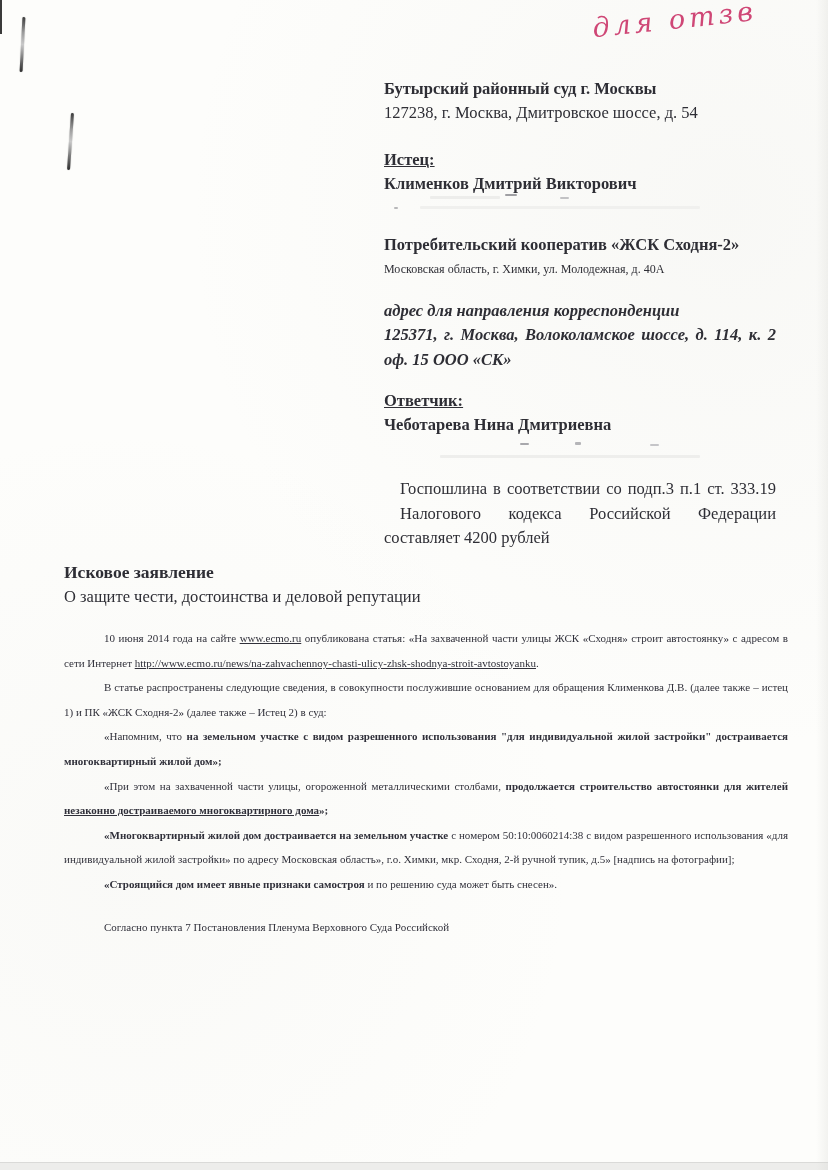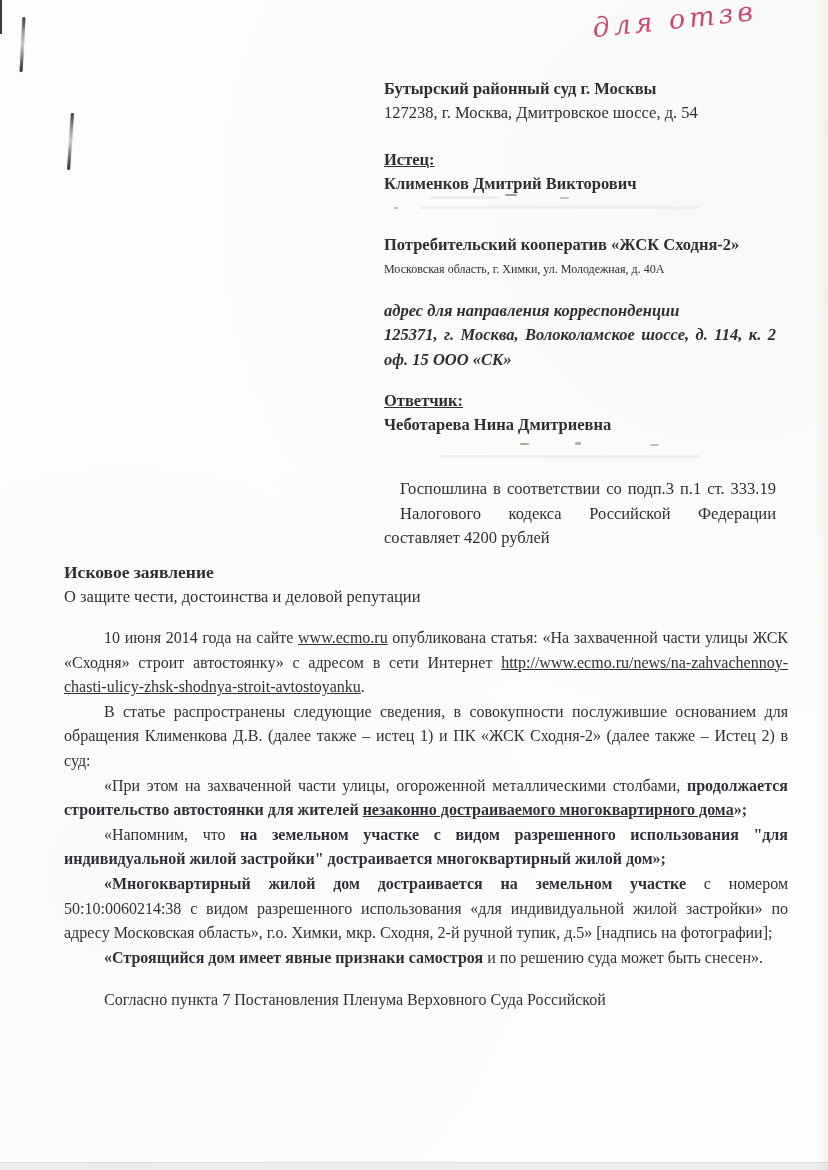--- a/index.html
+++ b/index.html
@@ -54,21 +54,21 @@
   .just-all { text-align: justify; text-align-last: justify; margin-left: 16px; }
 
   
   .title-wrap { position: absolute; left: 64px; top: 561px; width: 724px; text-align: left; line-height: 23px; }
   .title-main { font-size: 17.5px; font-weight: bold; }
   .title-sub { font-size: 16.5px; margin-top: 1px; }
 
   
   .body-wrap {
     position: absolute; left: 64px; top: 626px; width: 724px;
-    font-size: 16px; line-height: 24.6px; text-align: justify; color: #30303a;
+    font-size: 11px; line-height: 24.6px; text-align: justify; color: #30303a;
   }
   .body-wrap p { margin: 0; text-indent: 40px; }
   .body-wrap p.gap-before { margin-top: 18px; }
   .lnk { text-decoration: underline; }
 </style>
 </head>
 <body>
 
 <div class="page">
 
@@ -115,23 +115,23 @@
   <div class="title-wrap">
     <div class="title-main">Исковое заявление</div>
     <div class="title-sub">О защите чести, достоинства и деловой репутации</div>
   </div>
 
   <div class="body-wrap">
     <p><span>10 июня 2014 года на сайте </span><span class="lnk">www.ecmo.ru</span><span> опубликована статья: «На захваченной части улицы ЖСК «Сходня» строит автостоянку» с адресом в сети Интернет </span><span class="lnk">http://www.ecmo.ru/news/na-zahvachennoy-chasti-ulicy-zhsk-shodnya-stroit-avtostoyanku</span><span>.</span></p>
 
     <p><span>В статье распространены следующие сведения, в совокупности послужившие основанием для обращения  Клименкова Д.В. (далее также – истец 1)  и ПК «ЖСК Сходня-2» (далее также – Истец 2) в суд:</span></p>
 
+    <p><span>«Напомним, что </span><span class="b">на земельном участке с видом разрешенного использования "для индивидуальной жилой застройки" достраивается  многоквартирный жилой дом</span><span class="b">»;</span></p>
+
     <p><span>«При этом на захваченной части улицы, огороженной металлическими столбами, </span><span class="b">продолжается строительство автостоянки для жителей </span><span class="b u">незаконно достраиваемого многоквартирного дома</span><span class="b">»;</span></p>
-
-    <p><span>«Напомним, что </span><span class="b">на земельном участке с видом разрешенного использования "для индивидуальной жилой застройки" достраивается  многоквартирный жилой дом</span><span class="b">»;</span></p>
 
     <p><span class="b">«Многоквартирный жилой дом достраивается на земельном участке</span><span> с номером 50:10:0060214:38 с видом разрешенного использования «для индивидуальной жилой застройки» по адресу Московская область», г.о. Химки, мкр. Сходня, 2-й ручной тупик, д.5» [надпись на фотографии];</span></p>
 
     <p><span class="b">«Строящийся дом имеет явные признаки самостроя</span><span> и по решению суда может быть снесен».</span></p>
 
     <p class="gap-before"><span>Согласно  пункта  7  Постановления  Пленума  Верховного  Суда  Российской</span></p>
   </div>
 
 </div>
 

